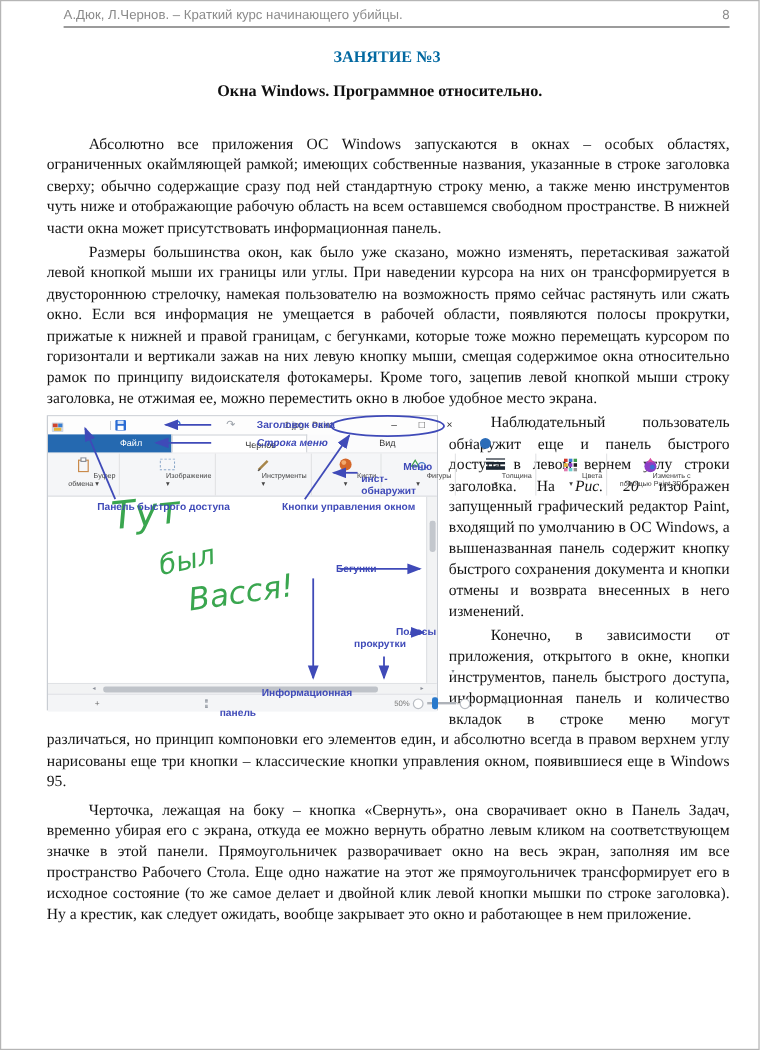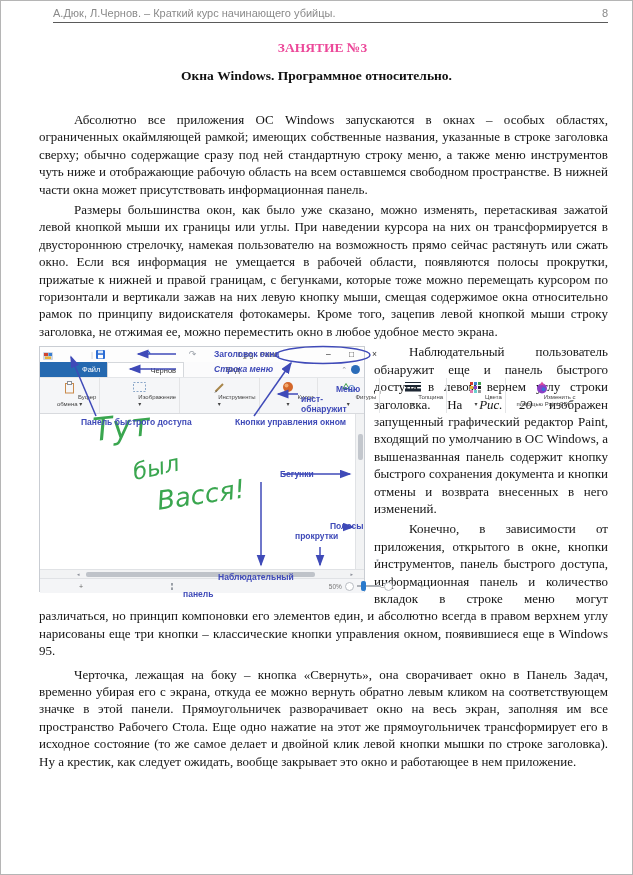--- a/index.html
+++ b/index.html
@@ -9,21 +9,21 @@
     border:1px solid #b5b5b5; overflow:hidden;
   }
   
   .runhead {
     margin:6px 24px 0 52px; padding-bottom:3px;
     border-bottom:1px solid #5a5a5a;
     display:flex; justify-content:space-between; align-items:flex-end;
     font-family:"Liberation Sans", sans-serif; font-size:11px; color:#8a8a8a;
   }
   
-  .h-title { text-align:center; font-weight:bold; font-size:13.5px; color:#ec4899; margin-top:17px;padding-left:12px; }
+  .h-title { text-align:center; font-weight:bold; font-size:13.5px; color:#0369a1; margin-top:17px;padding-left:12px; }
   .h-sub   { text-align:center; font-weight:bold; font-size:13.5px; color:#111; margin-top:12px; }
   
   .body { margin:27px 24px 0 38px; font-size:13px; line-height:17.4px; color:#141414; text-align:justify; }
   .para { text-indent:35px; margin-top:3px; }
   .para em { font-style:italic; }
   
   figure.fig { float:left; width:328px; margin:3px 7px 3px 0; }
   .pwindow {
     position:relative; width:326px; height:246px; background:#fff;
     border:1px solid #c9cdd3; font-family:"Liberation Sans", sans-serif; color:#333;
@@ -31,21 +31,21 @@
   
   .ptitle { height:15px; display:flex; align-items:center; padding-left:3px; gap:3px; font-size:7.5px; color:#444; background:#fdfdfd; }
   .ptitle .sep { color:#c0c4ca; font-size:8px; }
   .ptitle .ttext { margin-left:3px; white-space:nowrap; }
   .undo { color:#2b6cd4; font-weight:bold; font-size:9px; }
   .redo { color:#9aa0a8; font-size:9px; }
   .wctl { margin-left:auto; display:flex; padding-right:4px; }
   .wctl span { width:23px; text-align:center; font-size:8.5px; color:#333; }
   
   .ptabs { height:16px; display:flex; align-items:stretch; background:#fbfbfc; border-bottom:1px solid #e4e6e9; font-size:7.5px; }
-  .tab { padding:0 7px; display:flex; align-items:center; color:#333; }
+  .tab { padding:0 25px; display:flex; align-items:center; color:#333; }
   .tab.file { background:#2569b0; color:#fff; }
   .tab.active { background:#fff; border:1px solid #d5d8dc; border-bottom:none; }
   .ptabs .right { margin-left:auto; display:flex; align-items:center; gap:4px; padding-right:4px; }
   .chev { color:#8a8f98; font-size:7px; }
   .help { width:9px; height:9px; border-radius:50%; background:#2b6cb8; color:#fff; font-size:7px; line-height:9px; text-align:center; font-weight:bold; }
   
   .pribbon { height:36px; background:#f5f6f8; border-bottom:1px solid #d8dade; display:flex; align-items:stretch; }
   .rgroup { display:flex; flex-direction:column; align-items:center; justify-content:flex-start; padding:2px 3px 1px; border-right:1px solid #e3e4e6; }
   .rgroup .ric { height:14px; display:flex; align-items:center; }
   .rlabel { font-size:6px; line-height:6.5px; color:#444; text-align:center; white-space:nowrap; }
@@ -223,21 +223,21 @@
 
           <div class="hscroll">
             <span>◂</span>
             <span class="hthumb"></span>
             <span class="rt">▸</span>
           </div>
 
           <div class="pstatus">
             <span>+</span>
             <span class="selzoom"></span>
-            <span class="stat-label" style="color:#3f4ab8">Наблюдательный панель</span>
+            <span class="stat-label" style="color:#3f4ab8">Информационная панель</span>
             <span class="zoomgrp">
               <span class="zoomlvl">50%</span>
               <span class="zbtn">–</span>
               <span class="ztrack">
                   <span class="zthumb"></span>
                 </span>
               <span class="zbtn">+</span>
             </span>
           </div>
 

